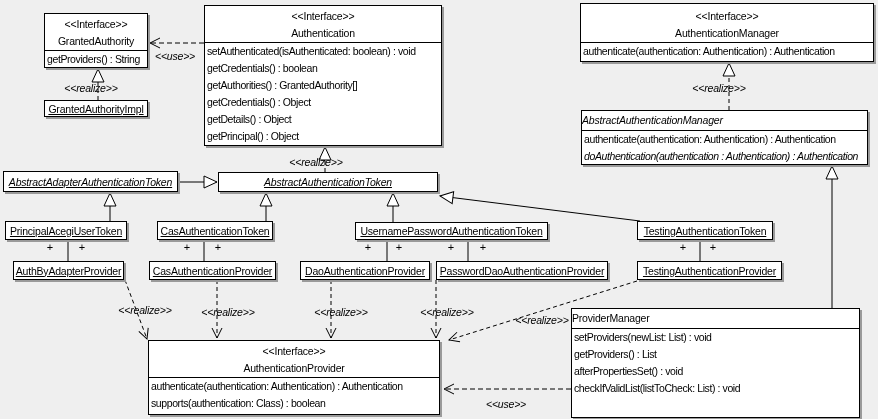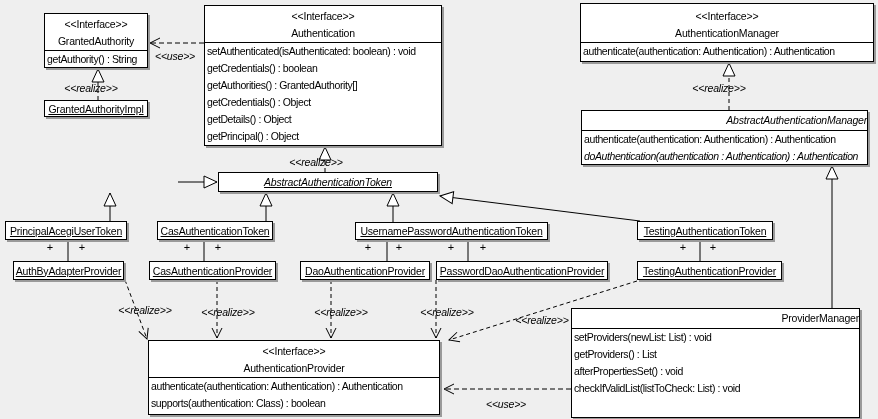--- a/index.html
+++ b/index.html
@@ -15,21 +15,21 @@
   .box{
     position:absolute;z-index:2;
     background:#fff;border:1px solid #000;
     box-shadow:2px 2px 0 0 #9a9a9a;
     font-size:10.5px;letter-spacing:-0.2px;color:#000;
     box-sizing:border-box;overflow:hidden;
   }
   .hdr{text-align:center;}
   .stereo{line-height:17px;padding-top:2px;white-space:nowrap;}
   .cname{line-height:17px;white-space:nowrap;}
-  .cname1{line-height:19px;white-space:nowrap;text-align:right;}
+  .cname1{line-height:19px;white-space:nowrap;text-align:left;}
   .methods{border-top:1px solid #000;}
   .m{line-height:17px;padding:0 2px;white-space:nowrap;overflow:hidden;letter-spacing:-0.4px;}
   .single{display:flex;align-items:center;justify-content:center;white-space:nowrap;text-decoration:underline;}
   .it{font-style:italic;}
   .elabel{
     position:absolute;z-index:3;font-size:10.5px;letter-spacing:-0.2px;
     transform:translateX(-50%);white-space:nowrap;color:#000;font-style:italic;
   }
   .plus{
     position:absolute;z-index:3;font-size:11px;
@@ -82,21 +82,21 @@
 
     <line x1="571" y1="389" x2="444" y2="389" stroke="#000" stroke-dasharray="5,3" marker-end="url(#open)"></line>
   </svg>
 
   <div class="box" style="left:44px;top:13px;width:104px;height:55px">
     <div class="hdr">
       <div class="stereo">&lt;&lt;Interface&gt;&gt;</div>
       <div class="cname">GrantedAuthority</div>
     </div>
     <div class="methods">
-      <div class="m">getAuthority() : String</div>
+      <div class="m">getProviders() : String</div>
     </div>
   </div>
 
   <div class="box single" style="left:44px;top:100px;width:104px;height:17px">
     <span>GrantedAuthorityImpl</span>
   </div>
 
   <div class="box" style="left:204px;top:5px;width:238px;height:141px">
     <div class="hdr">
       <div class="stereo">&lt;&lt;Interface&gt;&gt;</div>
@@ -123,20 +123,23 @@
   </div>
 
   <div class="box" style="left:581px;top:110px;width:287px;height:55px">
     <div class="cname1 it">AbstractAuthenticationManager</div>
     <div class="methods">
       <div class="m">authenticate(authentication: Authentication) : Authentication</div>
       <div class="m it">doAuthentication(authentication : Authentication) : Authentication</div>
     </div>
   </div>
 
+  <div class="box single it" style="left:3px;top:171px;width:175px;height:21px">
+    <span>AbstractAdapterAuthenticationToken</span>
+  </div>
 
   <div class="box single it" style="left:218px;top:172px;width:220px;height:20px">
     <span>AbstractAuthenticationToken</span>
   </div>
 
   <div class="box single" style="left:5px;top:221px;width:122px;height:19px">
     <span>PrincipalAcegiUserToken</span>
   </div>
 
   <div class="box single" style="left:157px;top:221px;width:116px;height:19px">

